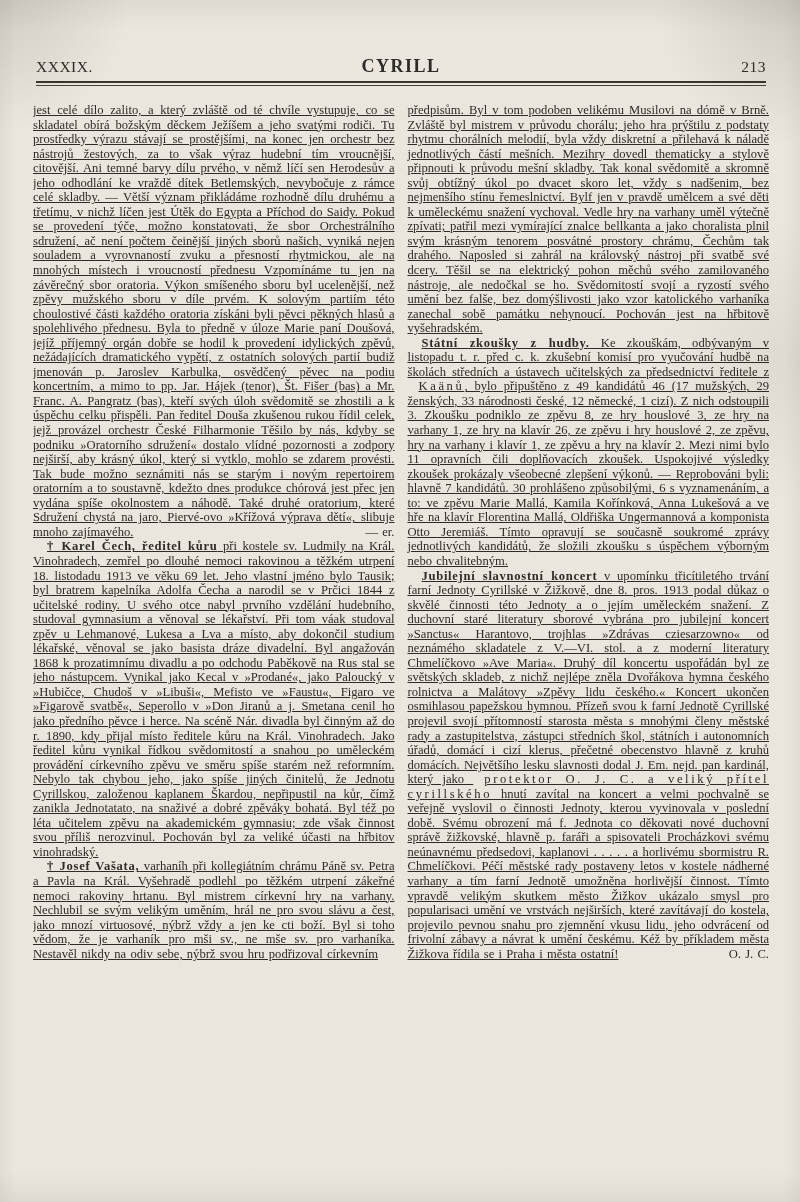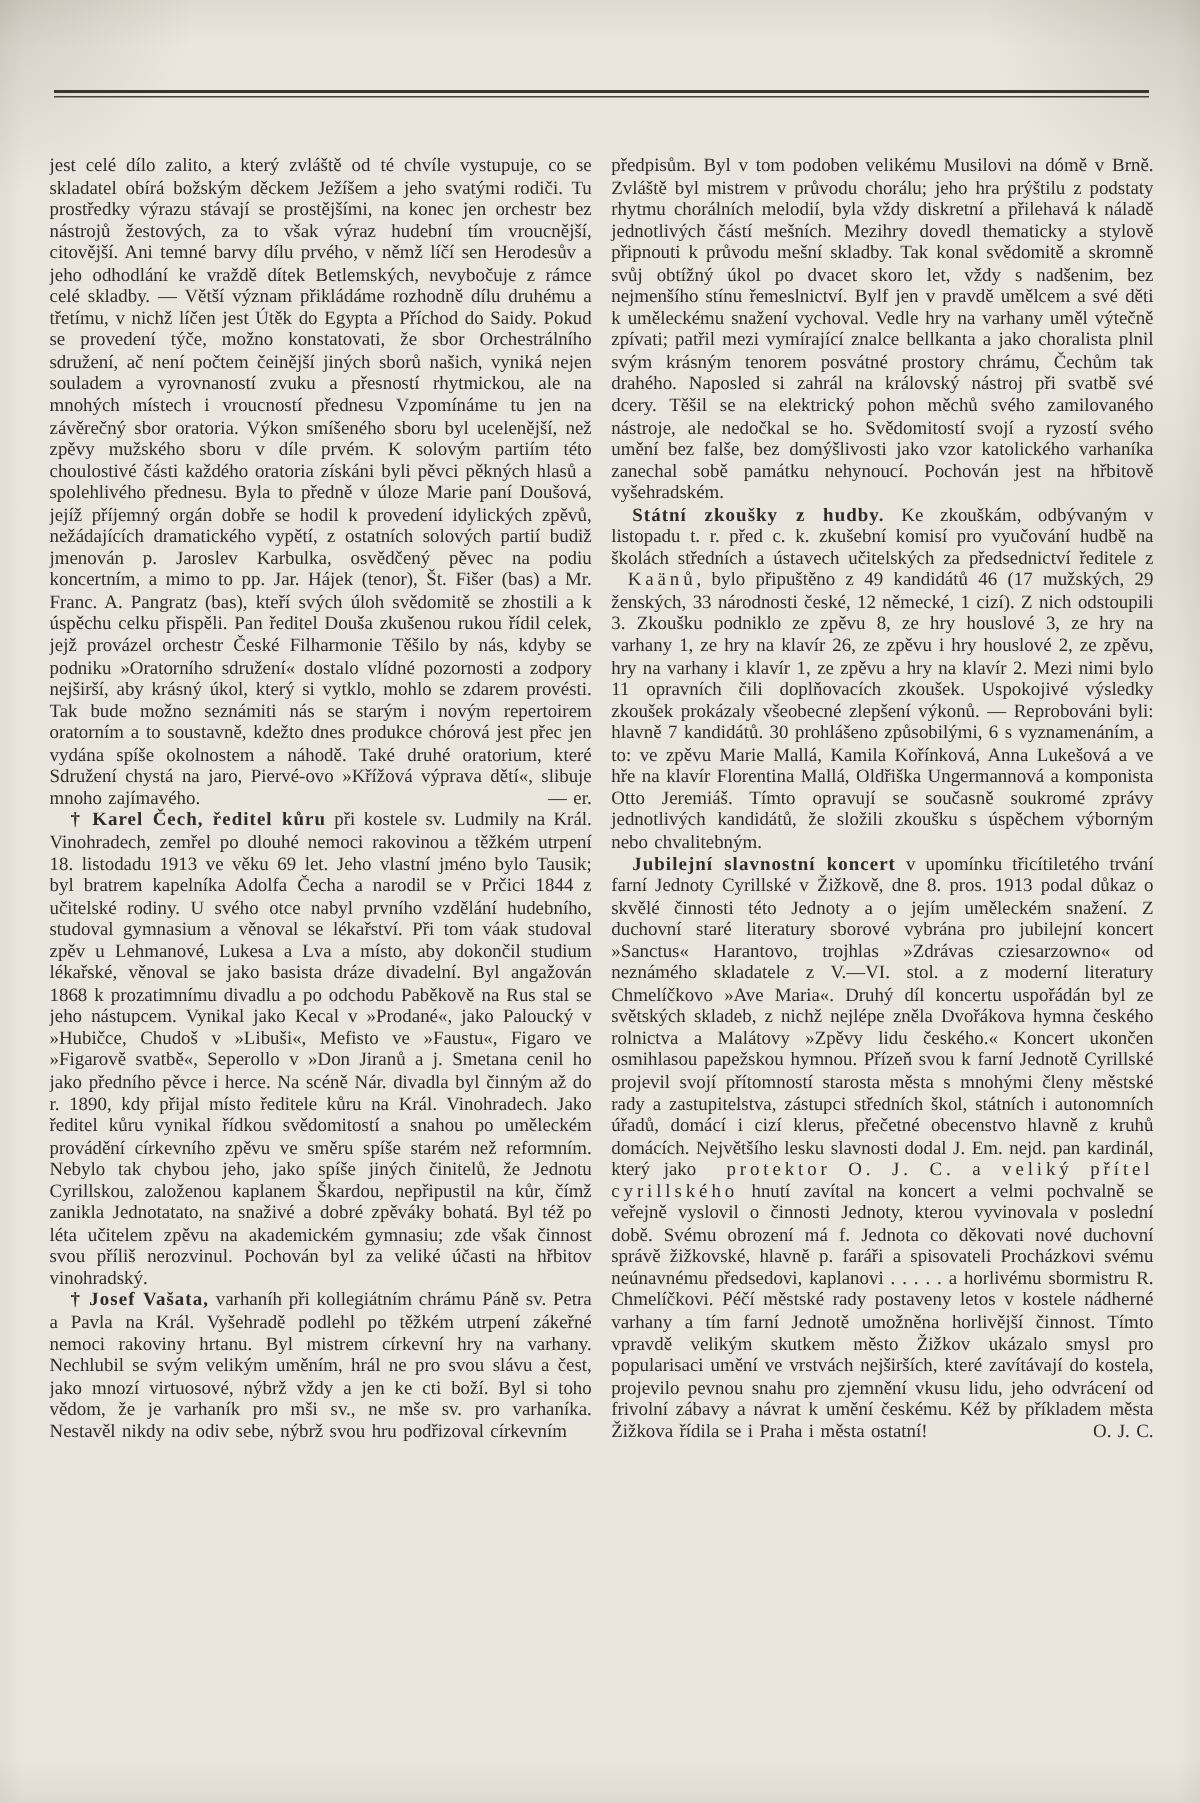--- a/index.html
+++ b/index.html
@@ -32,41 +32,46 @@
   .volume   { font-size:15.5px; letter-spacing:.5px; justify-self:start; }
   .title    { font-size:18px; font-weight:bold; letter-spacing:1.5px; justify-self:center; }
   .pagenum  { font-size:15.5px; letter-spacing:.5px; justify-self:end; }
   .header-rule {
     margin-top:4px; height:2px;
     border-top:2.5px solid #38352c;
     border-bottom:1.5px solid #45423a;
   }
   .columns {
     position:absolute; top:103px; left:33px; right:31px; bottom:42px;
-    display:flex; gap:13px; overflow:hidden;
+    display:flex; gap:13px; overflow:hidden;text-decoration:underline;
   }
   .col {
     flex:1 1 0; min-width:0;
     font-size:12.6px; line-height:14.55px;
     text-align:justify;
     word-spacing:1.1px;
     color:var(--ink,#2e2c26);
   }
   .col p.para { margin:0; }
   .col p.indent { text-indent:14px; }
   .run-n  { }
   .run-bs { font-weight:bold; letter-spacing:.7px; }
   .run-sp { letter-spacing:2.6px;margin-left:11px; }
   .run-sig{ float:right; }
 </style>
 </head>
 <body>
 
 <div class="page" style="--paper: #eae6dd; --ink: #2e2c26;">
   <div class="header">
+    <div class="header-row">
+      <span class="volume">XXXIX.</span>
+      <span class="title">CYRILL</span>
+      <span class="pagenum">213</span>
+    </div>
     <div class="header-rule"></div>
   </div>
 
   <div class="columns">
     <div class="col">
         <p class="para"><span class="run-n">jest celé dílo zalito, a který zvláště od té chvíle vystupuje, co se skladatel obírá božským děckem Ježíšem a jeho svatými rodiči. Tu prostředky výrazu stávají se prostějšími, na konec jen orchestr bez nástrojů žestových, za to však výraz hudební tím vroucnější, citovější. Ani temné barvy dílu prvého, v němž líčí sen Herodesův a jeho odhodlání ke vraždě dítek Betlemských, nevybočuje z rámce celé skladby. — Větší význam přikládáme rozhodně dílu druhému a třetímu, v nichž líčen jest Útěk do Egypta a Příchod do Saidy. Pokud se provedení týče, možno konstatovati, že sbor Orchestrálního sdružení, ač není počtem čeinější jiných sborů našich, vyniká nejen souladem a vyrovnaností zvuku a přesností rhytmickou, ale na mnohých místech i vroucností přednesu Vzpomínáme tu jen na závěrečný sbor oratoria. Výkon smíšeného sboru byl ucelenější, než zpěvy mužského sboru v díle prvém. K solovým partiím této choulostivé části každého oratoria získáni byli pěvci pěkných hlasů a spolehlivého přednesu. Byla to předně v úloze Marie paní Doušová, jejíž příjemný orgán dobře se hodil k provedení idylických zpěvů, nežádajících dramatického vypětí, z ostatních solových partií budiž jmenován p. Jaroslev Karbulka, osvědčený pěvec na podiu koncertním, a mimo to pp. Jar. Hájek (tenor), Št. Fišer (bas) a Mr. Franc. A. Pangratz (bas), kteří svých úloh svědomitě se zhostili a k úspěchu celku přispěli. Pan ředitel Douša zkušenou rukou řídil celek, jejž provázel orchestr České Filharmonie Těšilo by nás, kdyby se podniku »Oratorního sdružení« dostalo vlídné pozornosti a zodpory nejširší, aby krásný úkol, který si vytklo, mohlo se zdarem provésti. Tak bude možno seznámiti nás se starým i novým repertoirem oratorním a to soustavně, kdežto dnes produkce chórová jest přec jen vydána spíše okolnostem a náhodě. Také druhé oratorium, které Sdružení chystá na jaro, Piervé-ovo »Křížová výprava dětí«, slibuje mnoho zajímavého. </span><span class="run-sig">— er.</span></p>
         <p class="para indent"><span class="run-bs">† Karel Čech, ředitel kůru</span><span class="run-n"> při kostele sv. Ludmily na Král. Vinohradech, zemřel po dlouhé nemoci rakovinou a těžkém utrpení 18. listodadu 1913 ve věku 69 let. Jeho vlastní jméno bylo Tausik; byl bratrem kapelníka Adolfa Čecha a narodil se v Prčici 1844 z učitelské rodiny. U svého otce nabyl prvního vzdělání hudebního, studoval gymnasium a věnoval se lékařství. Při tom váak studoval zpěv u Lehmanové, Lukesa a Lva a místo, aby dokončil studium lékařské, věnoval se jako basista dráze divadelní. Byl angažován 1868 k prozatimnímu divadlu a po odchodu Paběkově na Rus stal se jeho nástupcem. Vynikal jako Kecal v »Prodané«, jako Paloucký v »Hubičce, Chudoš v »Libuši«, Mefisto ve »Faustu«, Figaro ve »Figarově svatbě«, Seperollo v »Don Jiranů a j. Smetana cenil ho jako předního pěvce i herce. Na scéně Nár. divadla byl činným až do r. 1890, kdy přijal místo ředitele kůru na Král. Vinohradech. Jako ředitel kůru vynikal řídkou svědomitostí a snahou po uměleckém provádění církevního zpěvu ve směru spíše starém než reformním. Nebylo tak chybou jeho, jako spíše jiných činitelů, že Jednotu Cyrillskou, založenou kaplanem Škardou, nepřipustil na kůr, čímž zanikla Jednotatato, na snaživé a dobré zpěváky bohatá. Byl též po léta učitelem zpěvu na akademickém gymnasiu; zde však činnost svou příliš nerozvinul. Pochován byl za veliké účasti na hřbitov vinohradský.</span></p>
         <p class="para indent"><span class="run-bs">† Josef Vašata,</span><span class="run-n"> varhaníh při kollegiátním chrámu Páně sv. Petra a Pavla na Král. Vyšehradě podlehl po těžkém utrpení zákeřné nemoci rakoviny hrtanu. Byl mistrem církevní hry na varhany. Nechlubil se svým velikým uměním, hrál ne pro svou slávu a čest, jako mnozí virtuosové, nýbrž vždy a jen ke cti boží. Byl si toho vědom, že je varhaník pro mši sv., ne mše sv. pro varhaníka. Nestavěl nikdy na odiv sebe, nýbrž svou hru podřizoval církevním</span></p>
       </div>
     <div class="col">

